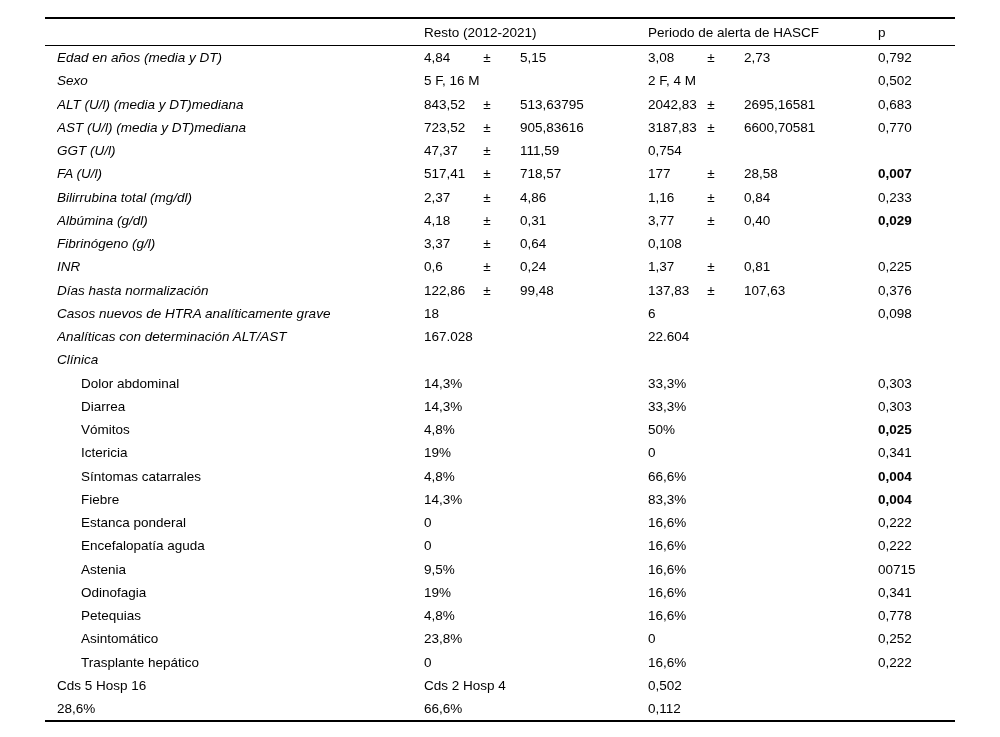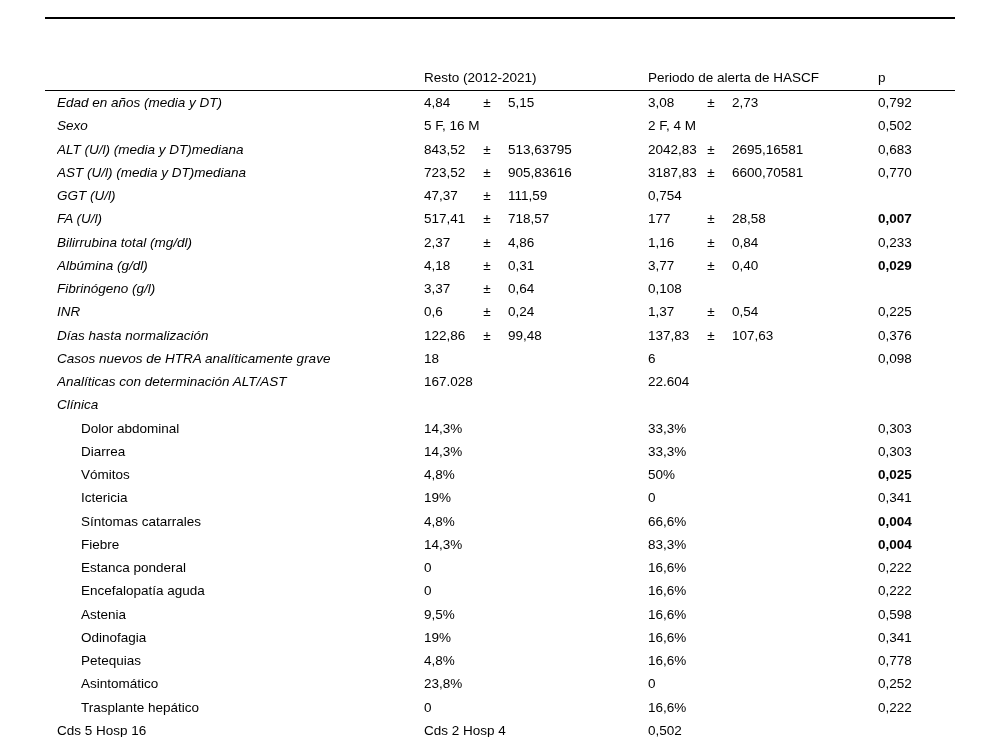--- a/index.html
+++ b/index.html
@@ -24,21 +24,20 @@
     border-top: 2px solid #000;
     border-bottom: 2px solid #000;
   }
   .header-row {
     display: grid;
     grid-template-columns: 367px 224px 230px 1fr;
     align-items: center;
     height: 26px;
     padding-left: 12px;
     border-bottom: 1.5px solid #000;
-    margin-top: 45px;
   }
   .header-cell {
     white-space: nowrap;
     overflow: hidden;
   }
   .body-rows .row {
     display: grid;
     grid-template-columns: 367px 224px 230px 1fr;
     align-items: center;
     height: 23.25px;
@@ -55,21 +54,21 @@
     display: inline-block;
     min-width: 56px;
   }
   .pm {
     display: inline-block;
     min-width: 14px;
     text-align: center;
   }
   .sd {
     display: inline-block;
-    margin-left: 14px;
+    margin-left: 26px;
   }
 </style>
 </head>
 <body>
 
 <div class="table-wrap">
   <div class="header-row">
     <div class="header-cell"></div>
     <div class="header-cell">Resto (2012-2021)</div>
     <div class="header-cell">Periodo de alerta de HASCF</div>
@@ -124,21 +123,21 @@
         <div class="cell pval bold">0,029</div>
       </div>
       <div class="row">
         <div class="cell label italic">Fibrinógeno (g/l)</div>
         <div class="cell value"><span class="mean">3,37</span><span class="pm">±</span><span class="sd">0,64</span></div>
         <div class="cell pval">0,108</div>
       </div>
       <div class="row">
         <div class="cell label italic">INR</div>
         <div class="cell value"><span class="mean">0,6</span><span class="pm">±</span><span class="sd">0,24</span></div>
-        <div class="cell value"><span class="mean">1,37</span><span class="pm">±</span><span class="sd">0,54</span></div>
+        <div class="cell value"><span class="mean">1,37</span><span class="pm">±</span><span class="sd">0,81</span></div>
         <div class="cell pval">0,225</div>
       </div>
       <div class="row">
         <div class="cell label italic">Días hasta normalización</div>
         <div class="cell value"><span class="mean">122,86</span><span class="pm">±</span><span class="sd">99,48</span></div>
         <div class="cell value"><span class="mean">137,83</span><span class="pm">±</span><span class="sd">107,63</span></div>
         <div class="cell pval">0,376</div>
       </div>
       <div class="row">
         <div class="cell label italic">Casos nuevos de HTRA analíticamente grave</div>
@@ -203,21 +202,21 @@
       <div class="row">
         <div class="cell label indent">Encefalopatía aguda</div>
         <div class="cell value">0</div>
         <div class="cell value">16,6%</div>
         <div class="cell pval">0,222</div>
       </div>
       <div class="row">
         <div class="cell label indent">Astenia</div>
         <div class="cell value">9,5%</div>
         <div class="cell value">16,6%</div>
-        <div class="cell pval">0,598</div>
+        <div class="cell pval">00715</div>
       </div>
       <div class="row">
         <div class="cell label indent">Odinofagia</div>
         <div class="cell value">19%</div>
         <div class="cell value">16,6%</div>
         <div class="cell pval">0,341</div>
       </div>
       <div class="row">
         <div class="cell label indent">Petequias</div>
         <div class="cell value">4,8%</div>

